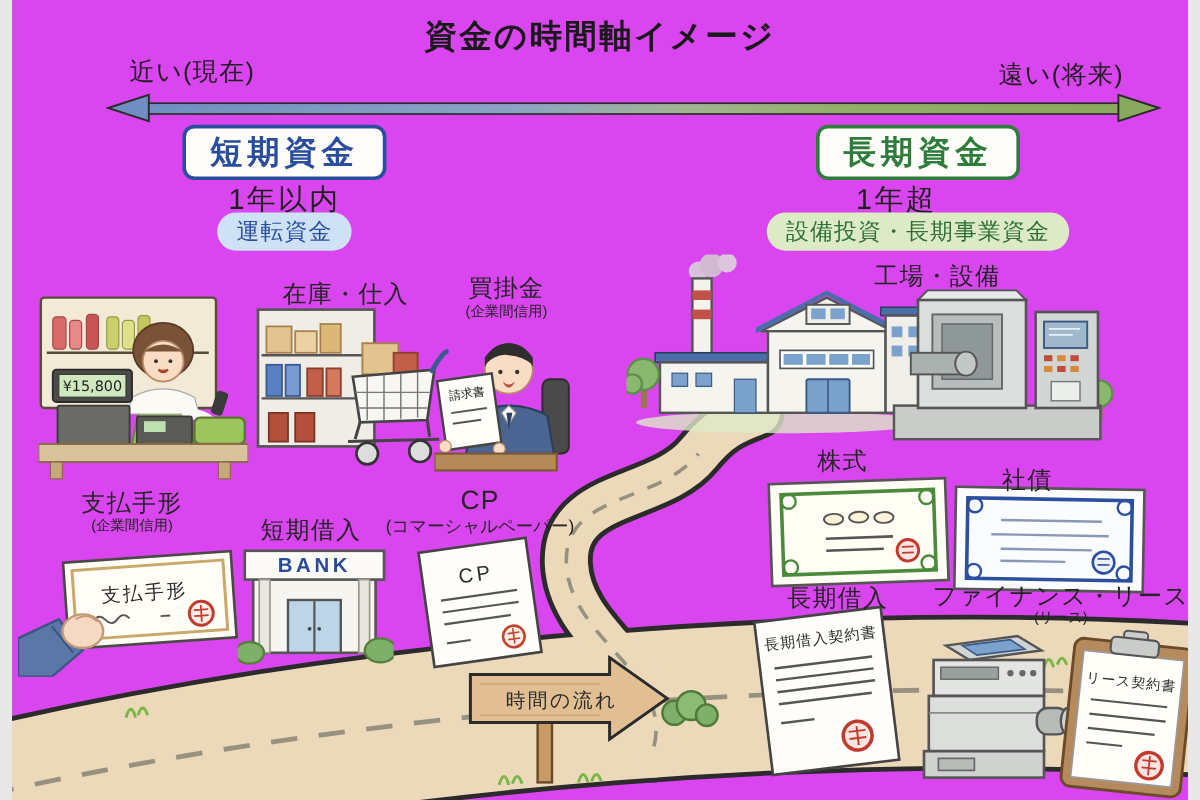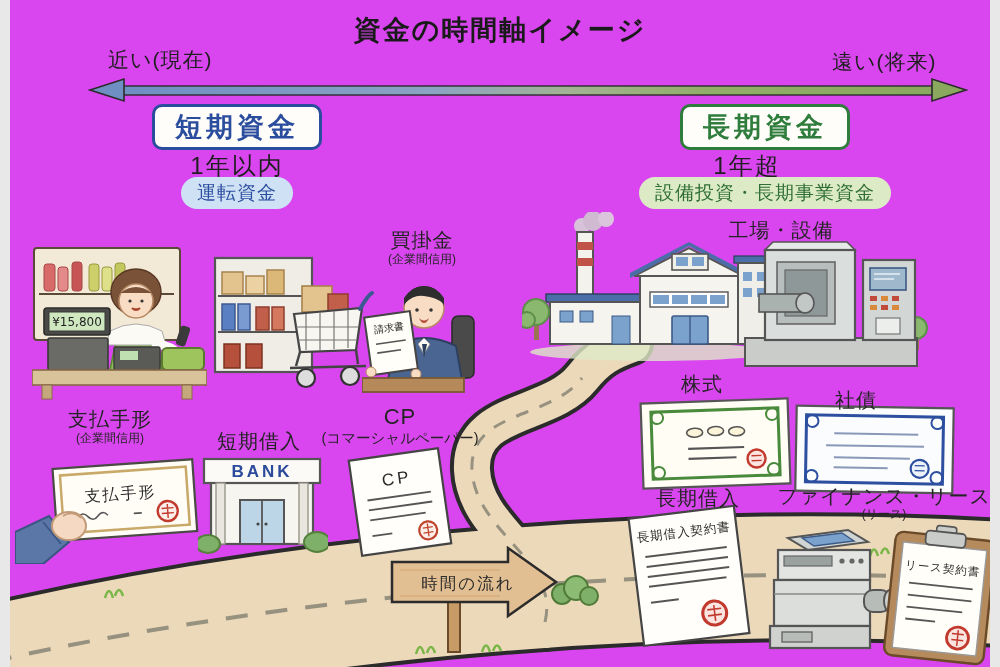--- a/index.html
+++ b/index.html
@@ -63,20 +63,21 @@
   <div class="abs ctr term-box blue" style="left:227px;top:104px;">短期資金</div>
 
   <div class="abs axis-label" style="left:822px;top:48px;">遠い(将来)</div>
   <div class="abs ctr duration" style="left:227px;top:150px;">1年以内</div>
   <div class="abs ctr pill blue" style="left:227px;top:177px;">運転資金</div>
 
   <div class="abs ctr term-box green" style="left:755px;top:104px;">長期資金</div>
   <div class="abs ctr duration" style="left:737px;top:150px;">1年超</div>
   <div class="abs ctr pill green" style="left:755px;top:177px;">設備投資・長期事業資金</div>
 
+  <div class="abs ctr scene-label" style="left:278px;top:232px;">在庫・仕入</div>
   <div class="abs ctr scene-label" style="left:412px;top:227px;">買掛金</div>
   <div class="abs ctr sub-label" style="left:412px;top:251px;">(企業間信用)</div>
   <div class="abs ctr scene-label" style="left:771px;top:217px;">工場・設備</div>
   <div class="abs ctr scene-label" style="left:100px;top:406px;">支払手形</div>
   <div class="abs ctr sub-label" style="left:100px;top:430px;">(企業間信用)</div>
   <div class="abs ctr scene-label" style="left:249px;top:428px;">短期借入</div>
   <div class="abs ctr scene-label" style="left:390px;top:404px;font-size:22px;">CP</div>
   <div class="abs ctr sub-label" style="left:390px;top:429px;font-size:14.5px;">(コマーシャルペーパー)</div>
   <div class="abs ctr scene-label" style="left:692px;top:371px;">株式</div>
   <div class="abs ctr scene-label" style="left:846px;top:387px;">社債</div>

